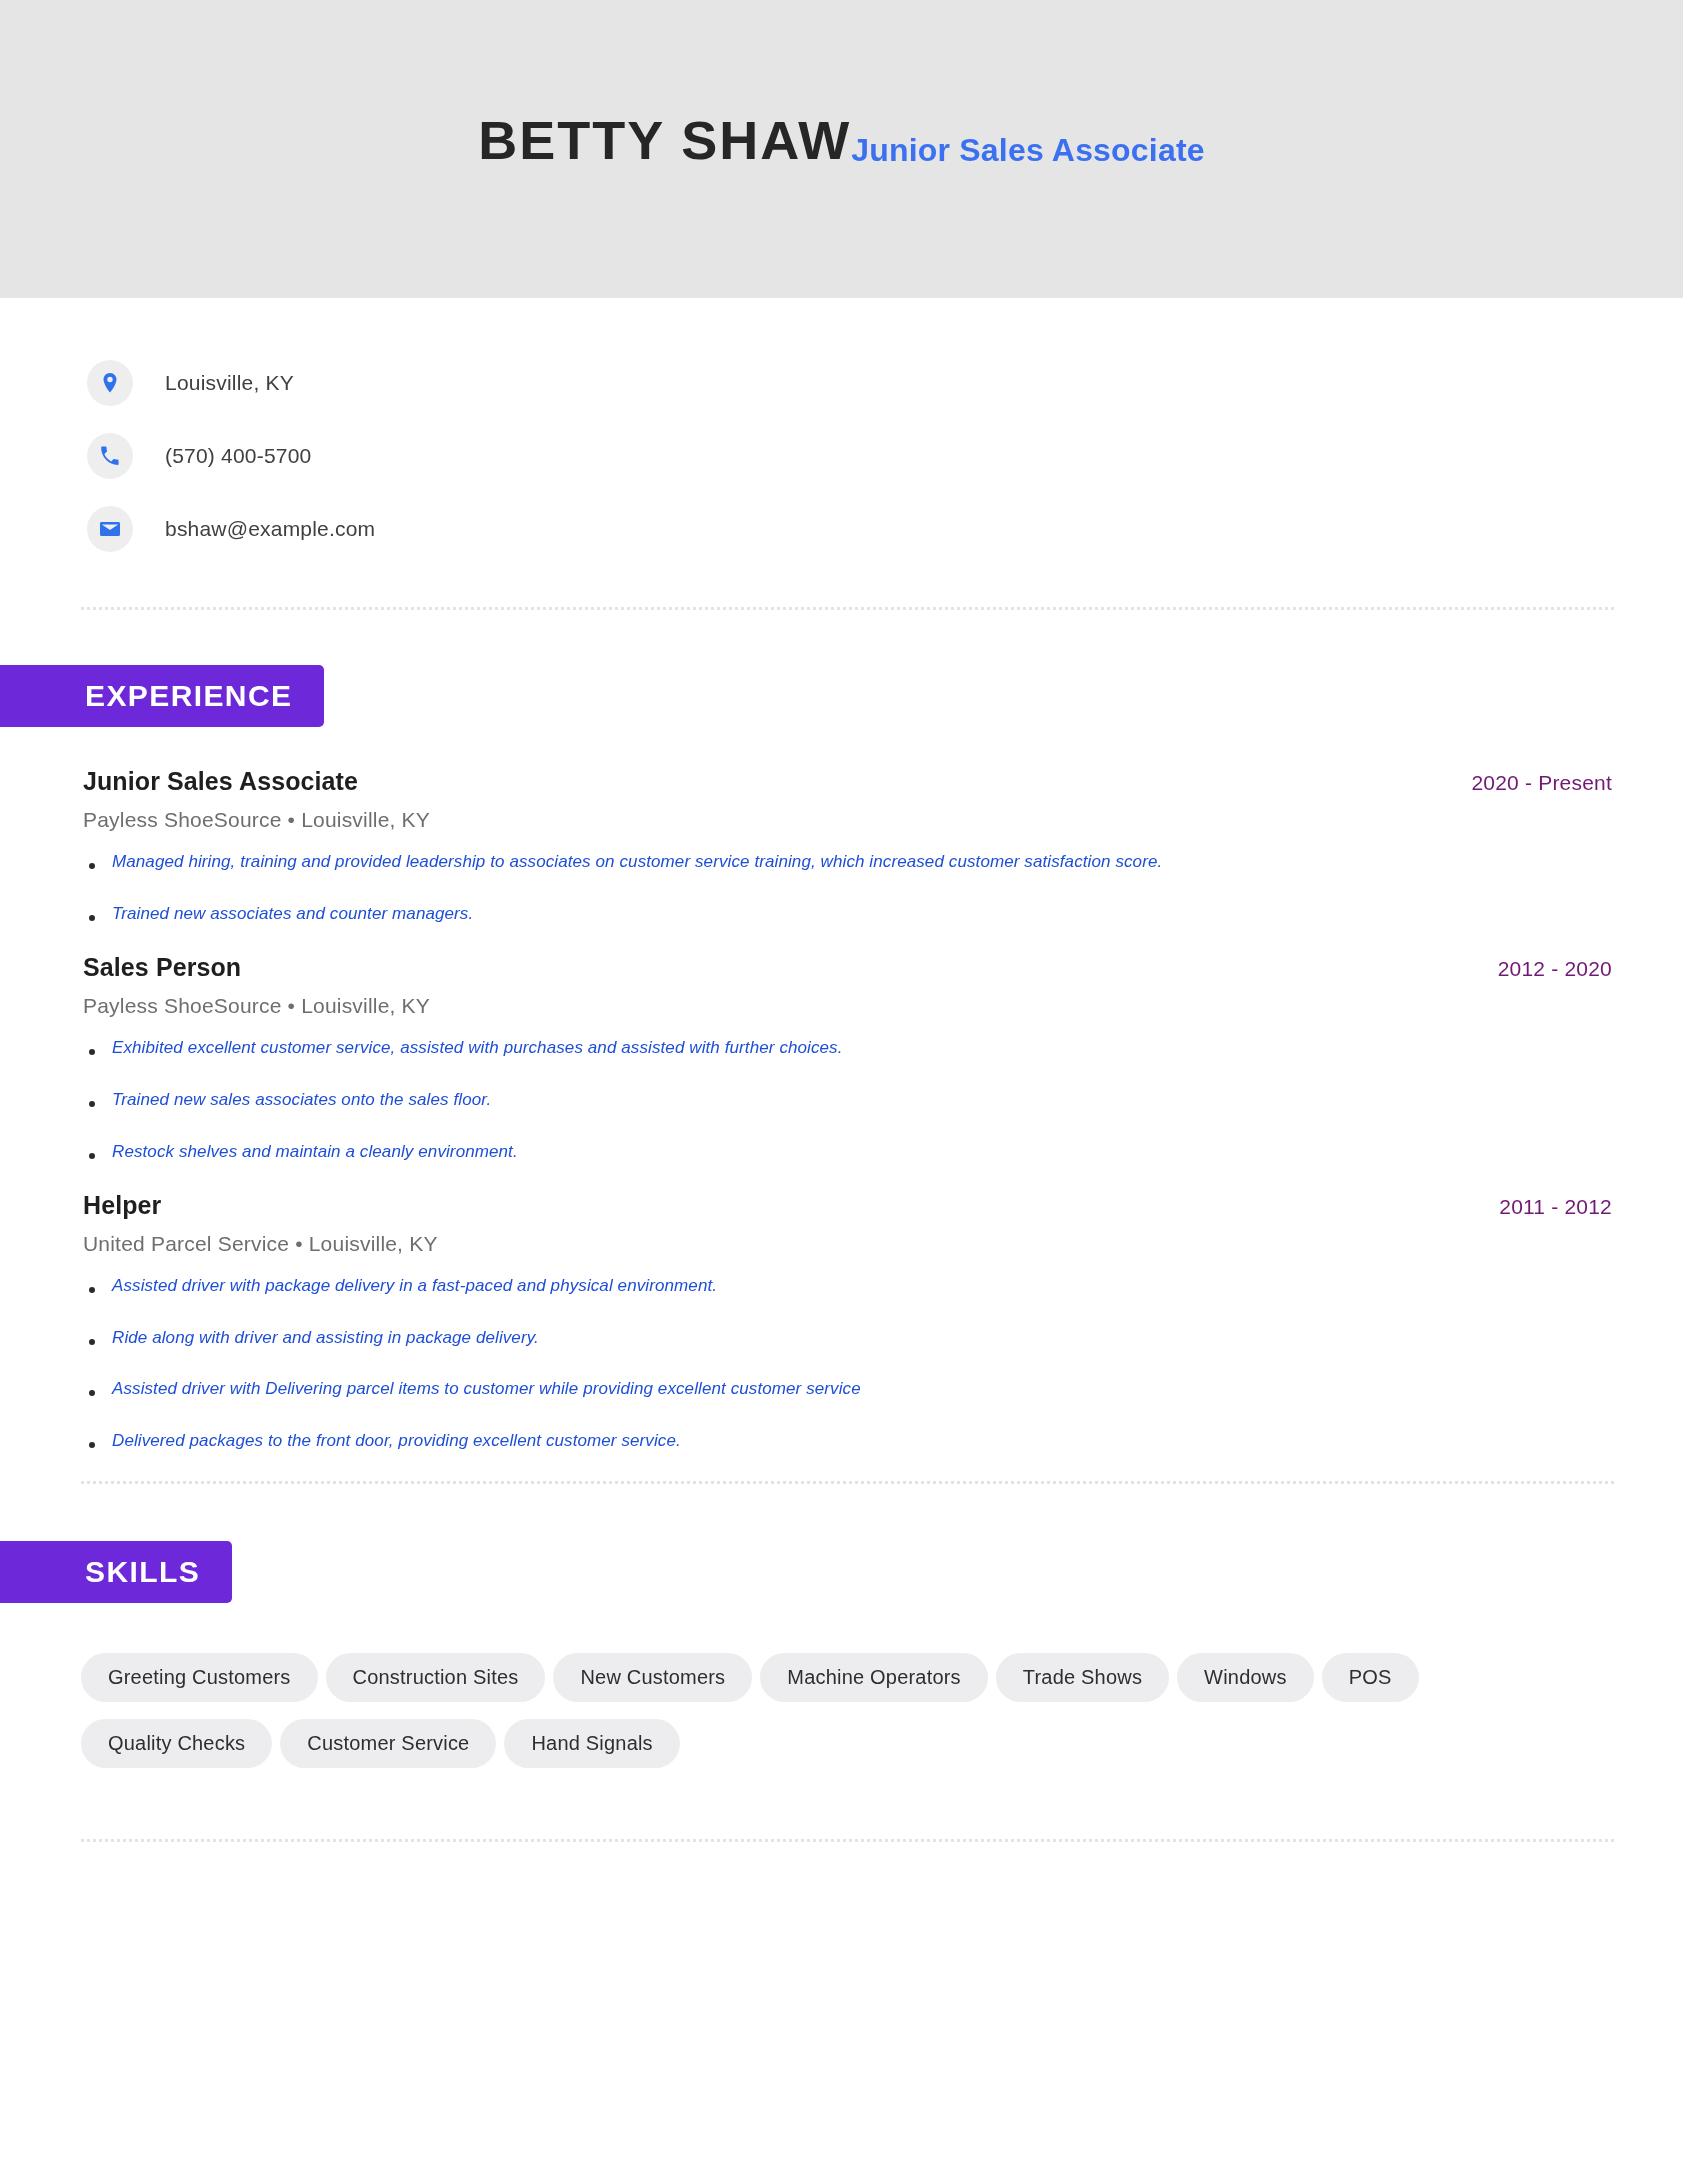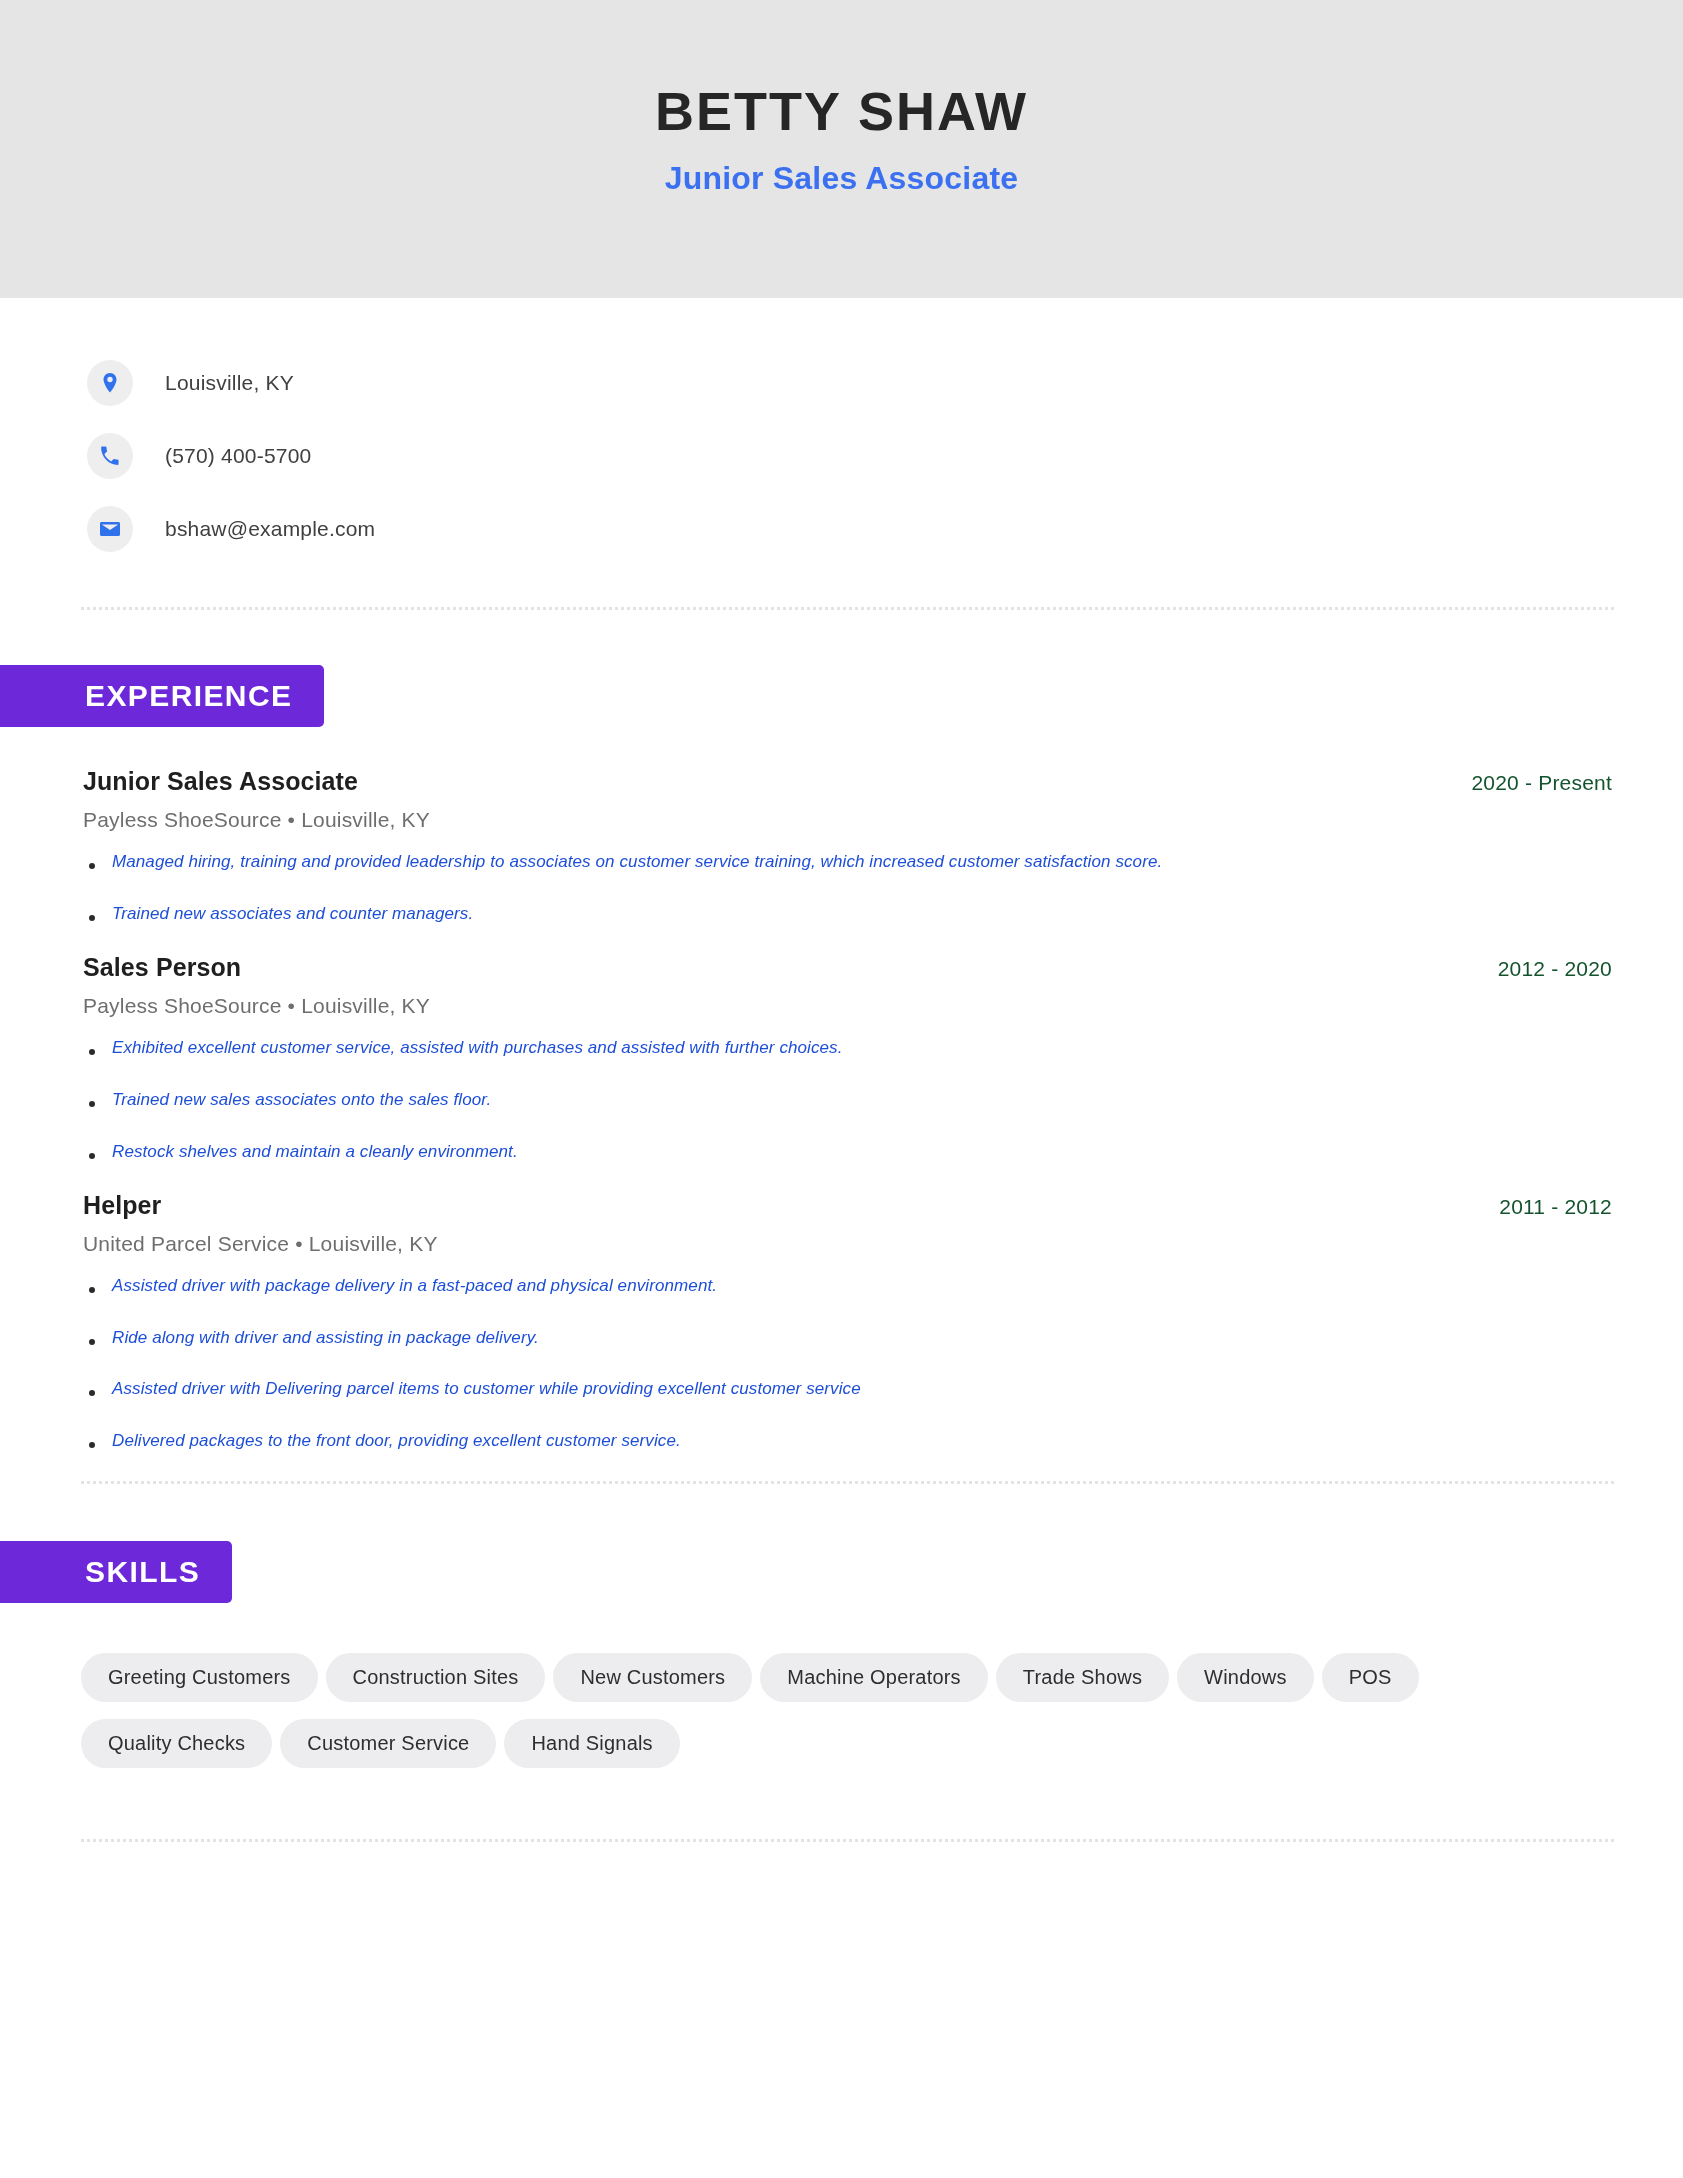--- a/index.html
+++ b/index.html
@@ -19,21 +19,21 @@
     background: #ffffff;
     overflow: hidden;
   }
 
   
   .header {
     width: 100%;
     height: 298px;
     background: #e5e5e5;
     display: flex;
-    flex-direction: column;
+    flex-direction: row;
     align-items: center;
     justify-content: center;
     padding-bottom: 18px;
   }
 
   .name {
     font-size: 54px;
     font-weight: 700;
     letter-spacing: 2px;
     color: #262626;
@@ -118,21 +118,21 @@
 
   .job-role {
     font-size: 25px;
     font-weight: 700;
     color: #1f1f1f;
     letter-spacing: 0.1px;
   }
 
   .job-dates {
     font-size: 21px;
-    color: #14532d;
+    color: #701a75;
     white-space: nowrap;
     letter-spacing: 0.2px;
     margin-left: 32px;
   }
 
   .job-meta {
     margin-top: 12px;
     font-size: 21px;
     color: #6e6e6e;
     letter-spacing: 0.2px;

